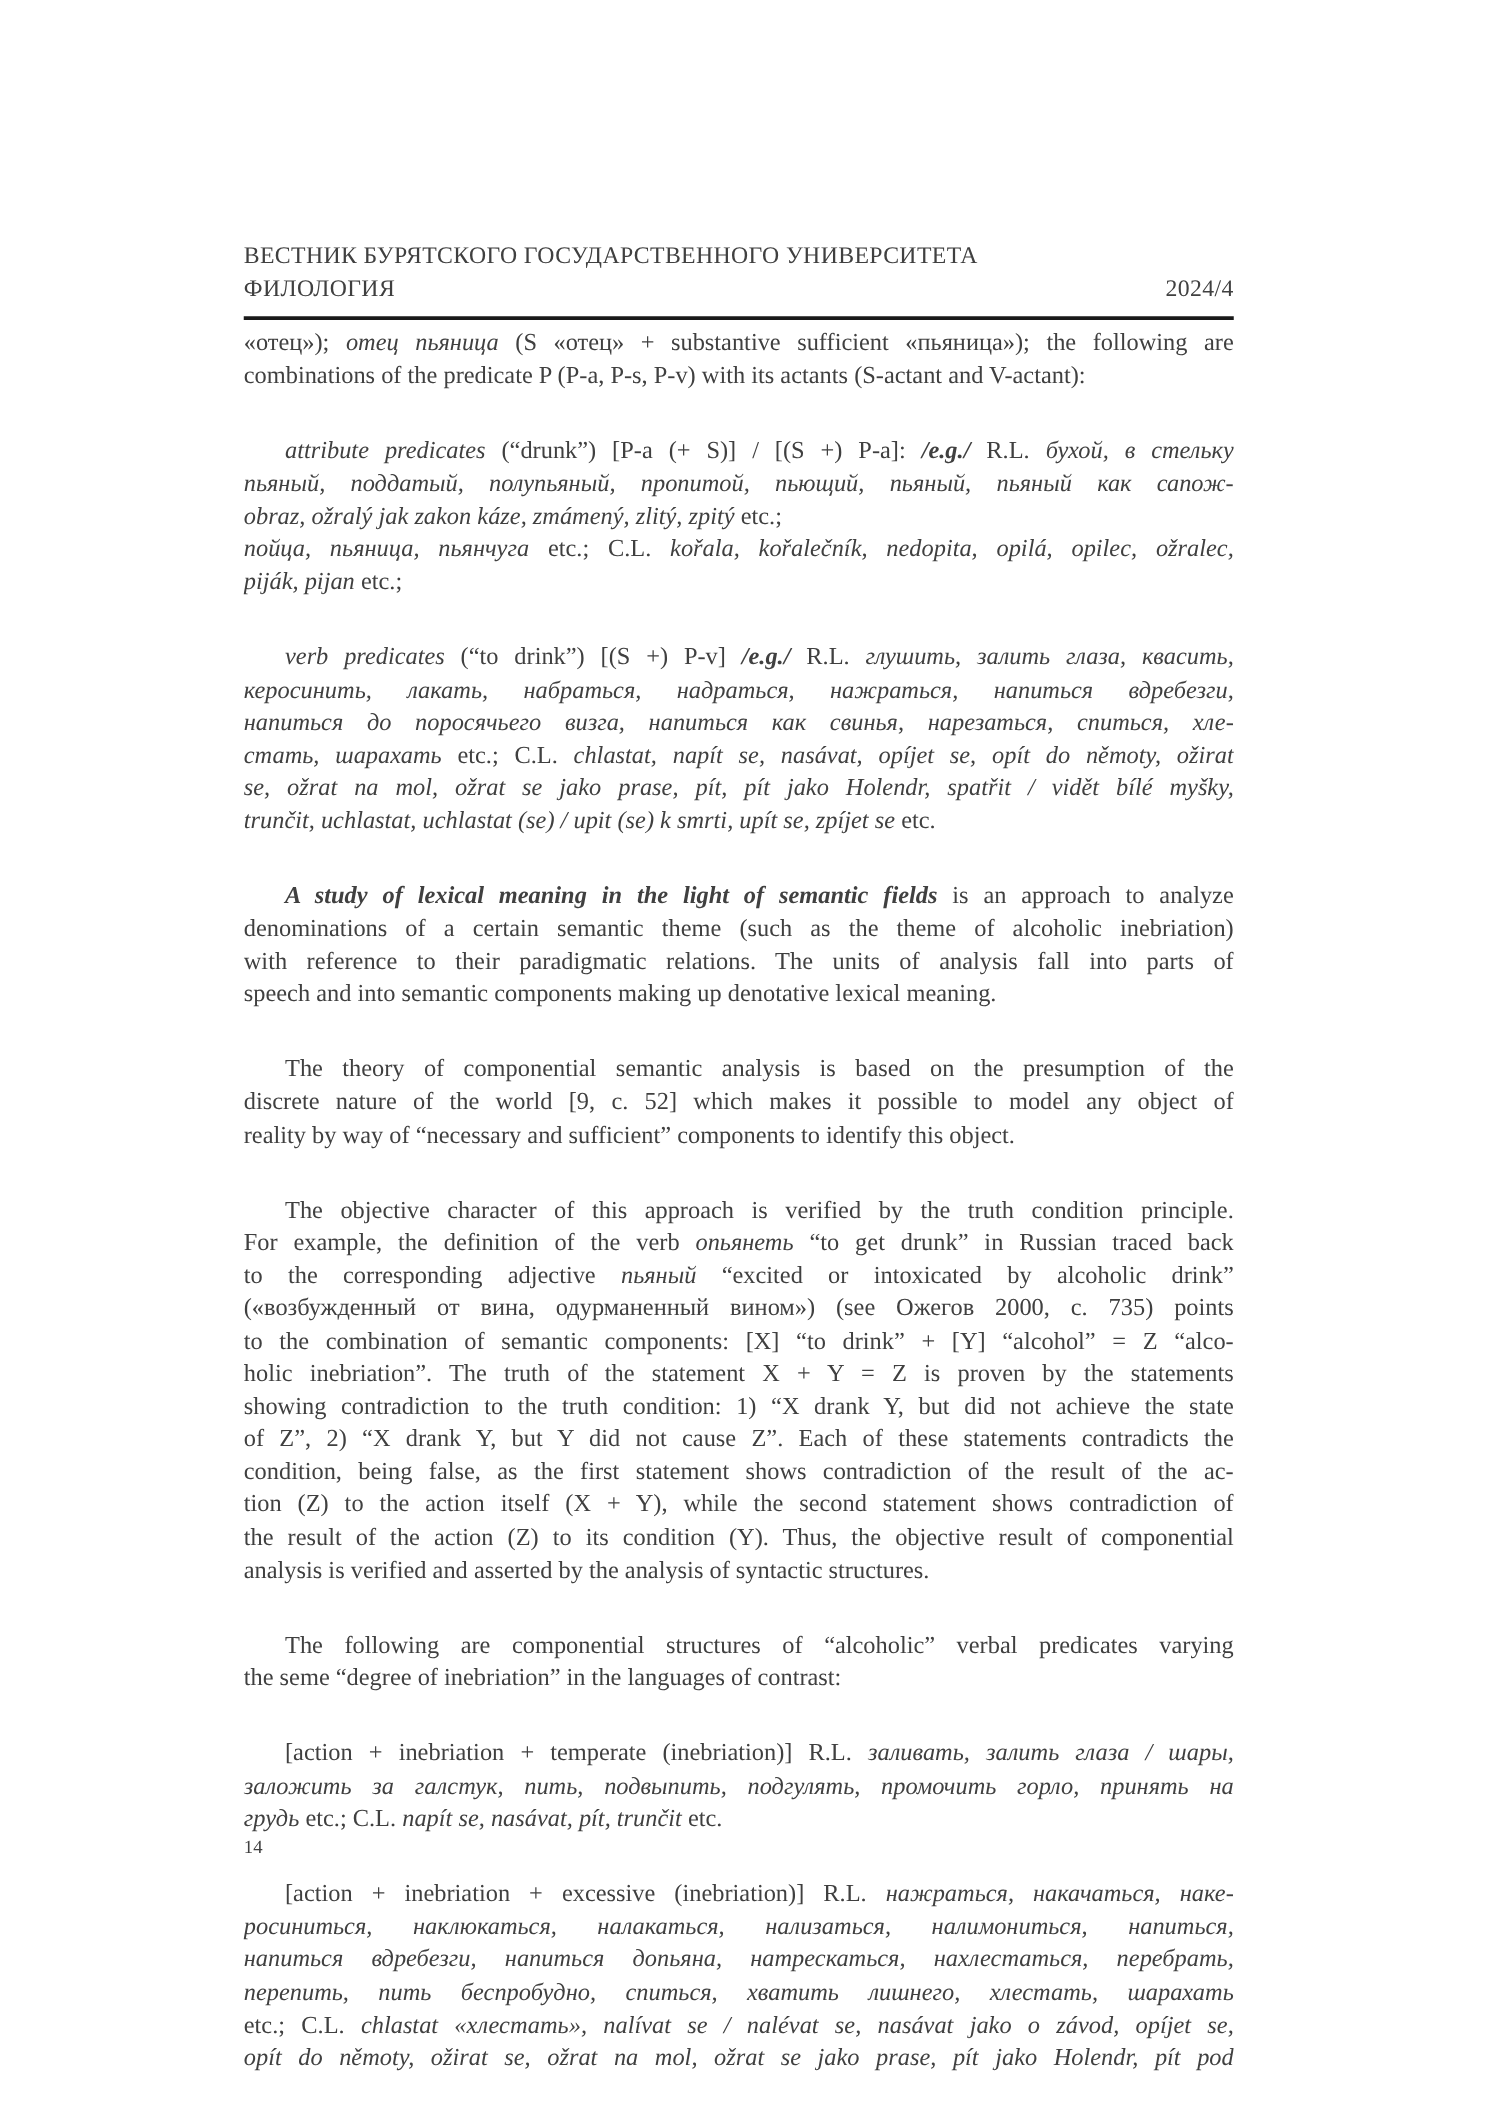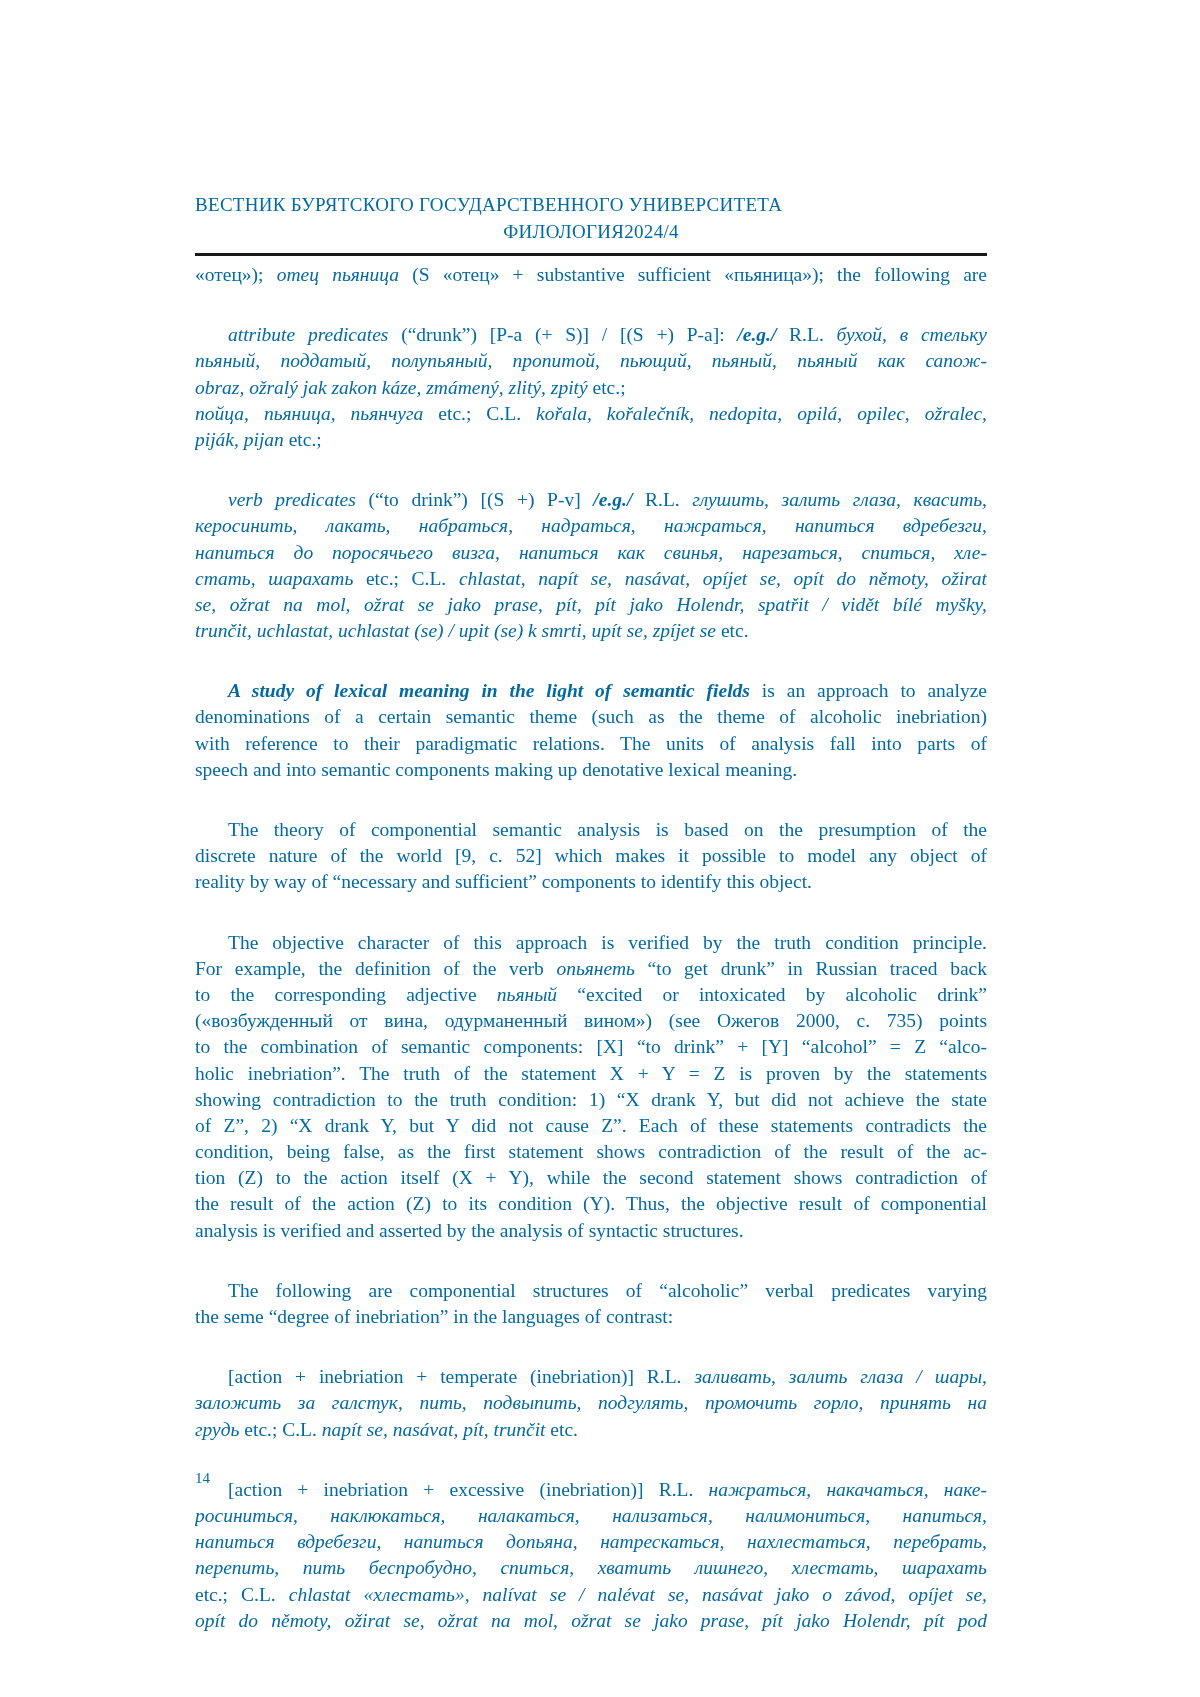--- a/index.html
+++ b/index.html
@@ -1,21 +1,21 @@
 <!DOCTYPE html>
 <html><head>
 <meta charset="utf-8">
 <style>
   html, body { margin: 0; padding: 0; background: #ffffff; }
   .page {
     position: relative;
     width: 1200px;
     height: 1697px;
     background: #ffffff;
-    color: #0369a1;
+    color: #404040;
     font-family: "Liberation Serif", "DejaVu Serif", serif;
     overflow: hidden;
   }
   .content {
     position: absolute;
     left: 195px;
     width: 792px;
     top: 0;
   }
   .journal-title {
@@ -26,21 +26,21 @@
     font-size: 19px;
     letter-spacing: 0.3px;
     white-space: nowrap;
   }
   .header-row2 {
     position: absolute;
     top: 221px;
     left: 0;
     width: 100%;
     display: flex;
-    justify-content: center;
+    justify-content: space-between;
     font-size: 19px;
     letter-spacing: 0.3px;
   }
   .rule {
     position: absolute;
     top: 253px;
     left: 0;
     width: 100%;
     height: 3px;
     background: #1a1a1a;
@@ -87,20 +87,21 @@
     <div class="header-row2">
       <span>ФИЛОЛОГИЯ</span>
       <span>2024/4</span>
     </div>
 
     <div class="rule"></div>
 
     <div class="body-text">
         <div class="paragraph">
           <div class="line"><span class="seg-r">«отец»); </span><span class="seg-i">отец пьяница</span><span class="seg-r"> (S «отец» + substantive sufficient «пьяница»); the following are</span></div>
+          <div class="line end"><span class="seg-r">combinations of the predicate P (P-a, P-s, P-v) with its actants (S-actant and V-actant):</span></div>
         </div>
         <div class="paragraph">
           <div class="line indent"><span class="seg-i">attribute predicates</span><span class="seg-r"> (“drunk”) [P-a (+ S)] / [(S +) P-a]: </span><span class="seg-bi">/e.g./</span><span class="seg-r"> R.L. </span><span class="seg-i">бухой, в стельку</span></div>
           <div class="line"><span class="seg-i">пьяный, поддатый, полупьяный, пропитой, пьющий, пьяный, пьяный как сапож-</span></div>
           <div class="line end"><span class="seg-i">obraz, ožralý jak zakon káze, zmámený, zlitý, zpitý</span><span class="seg-r"> etc.;</span></div>
         </div>
         <div class="paragraph">
           <div class="line"><span class="seg-i">пойца, пьяница, пьянчуга</span><span class="seg-r"> etc.; C.L. </span><span class="seg-i">kořala, kořalečník, nedopita, opilá, opilec, ožralec,</span></div>
           <div class="line end"><span class="seg-i">piják, pijan</span><span class="seg-r"> etc.;</span></div>
         </div>

